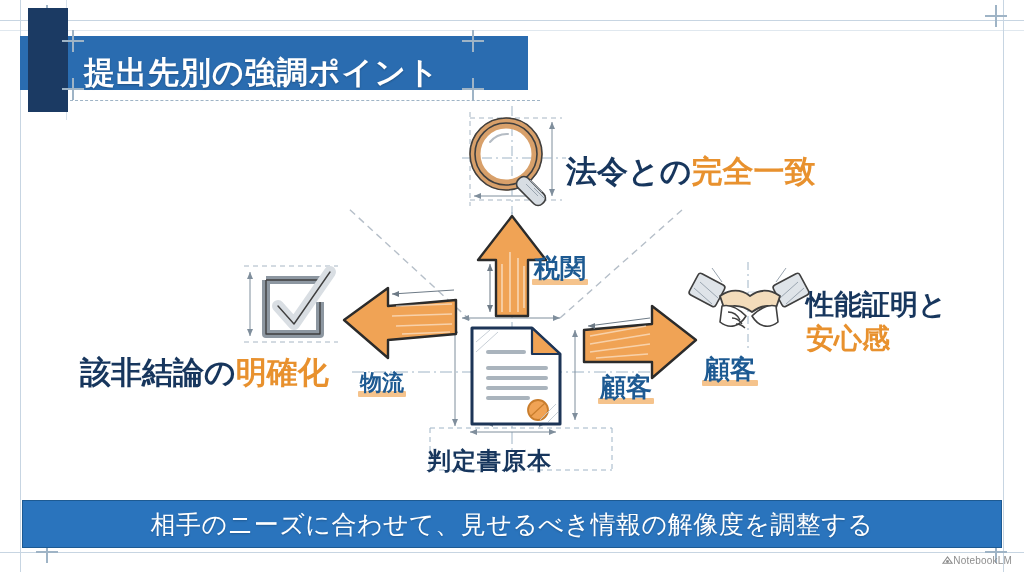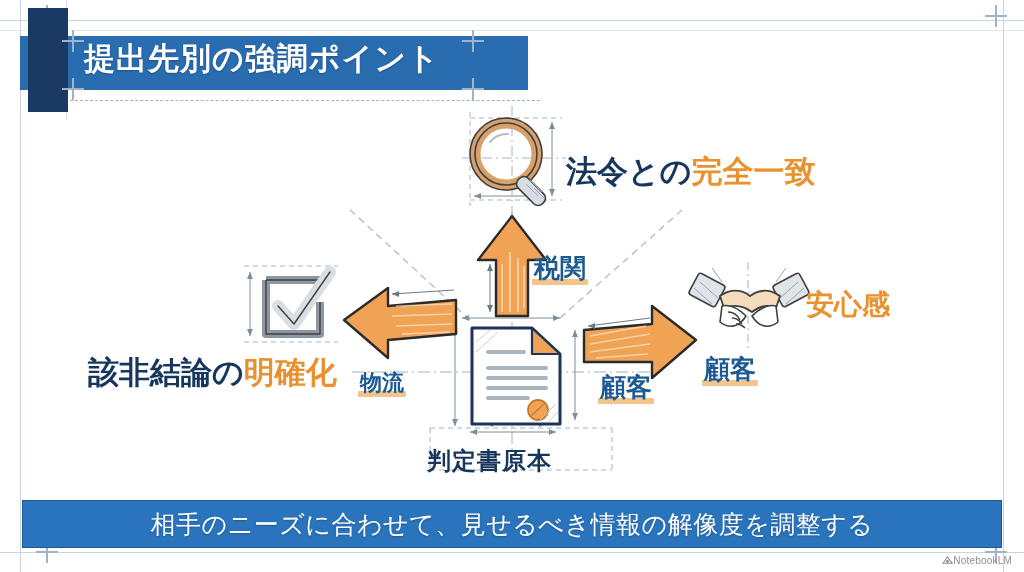--- a/index.html
+++ b/index.html
@@ -29,21 +29,21 @@
   
   #title-band{
     position:absolute;left:20px;top:36px;width:508px;height:54px;
     background:#2a6cb0;
   }
   #title-darkbar{
     position:absolute;left:28px;top:8px;width:40px;height:104px;
     background:#1b3a63;
   }
   #title-text{
-    position:absolute;left:84px;top:32px;width:440px;height:54px;
+    position:absolute;left:84px;top:46px;width:440px;height:54px;
     display:flex;align-items:center;
     color:#ffffff;font-size:31px;font-weight:bold;letter-spacing:1px;
     text-shadow:0 1px 2px rgba(0,0,0,.25);
     white-space:nowrap;
   }
   .title-dashed{
     position:absolute;border-top:1.5px dashed #9fb4c6;
   }
 
   
@@ -233,21 +233,21 @@
     </g>
     <line x1="52" y1="12" x2="114" y2="8" stroke="#6d7a86" stroke-width="1"></line>
     <polygon points="52,12 59,9 59,15" fill="#6d7a86"></polygon>
   </svg>
 
   <div class="chip" style="left:360px;top:368px;font-size:22px;">
     <span class="chip-bar"></span>
     <span class="chip-txt">物流</span>
   </div>
 
-  <div class="lbl" style="left:88px;top:342px;font-size:31px;">
+  <div class="lbl" style="left:80px;top:342px;font-size:31px;">
     <span class="navy">該非結論の</span><span class="orange">明確化</span>
   </div>
 
   <svg class="svg-abs" style="left:580px;top:300px;width:120px;height:84px;">
     <polygon points="116,40 72,6 72,24 4,30 4,62 72,62 72,78" fill="#f0a355" stroke="#2b2b2b" stroke-width="2.4" stroke-linejoin="round"></polygon>
     <g stroke="#ffffff" stroke-width="1.6" opacity=".5">
       <line x1="10" y1="36" x2="66" y2="26"></line>
       <line x1="10" y1="44" x2="70" y2="34"></line>
       <line x1="10" y1="52" x2="70" y2="44"></line>
       <line x1="16" y1="58" x2="68" y2="54"></line>
@@ -285,20 +285,21 @@
       <line x1="96" y1="4" x2="86" y2="18"></line>
     </g>
   </svg>
 
   <div class="chip" style="left:704px;top:352px;font-size:26px;">
     <span class="chip-bar"></span>
     <span class="chip-txt">顧客</span>
   </div>
 
   <div class="lbl" style="left:806px;top:276px;font-size:28px;">
+    <div class="navy">性能証明と</div>
     <div class="orange">安心感</div>
   </div>
 
   <div id="banner">
     <span id="banner-text">相手のニーズに合わせて、見せるべき情報の解像度を調整する</span>
   </div>
 
   <div id="watermark">
     <svg width="11" height="11" viewBox="0 0 12 12">
       <path d="M1 9 L6 2 L11 9 Z" fill="none" stroke="#8e8e8e" stroke-width="1.2"></path>

